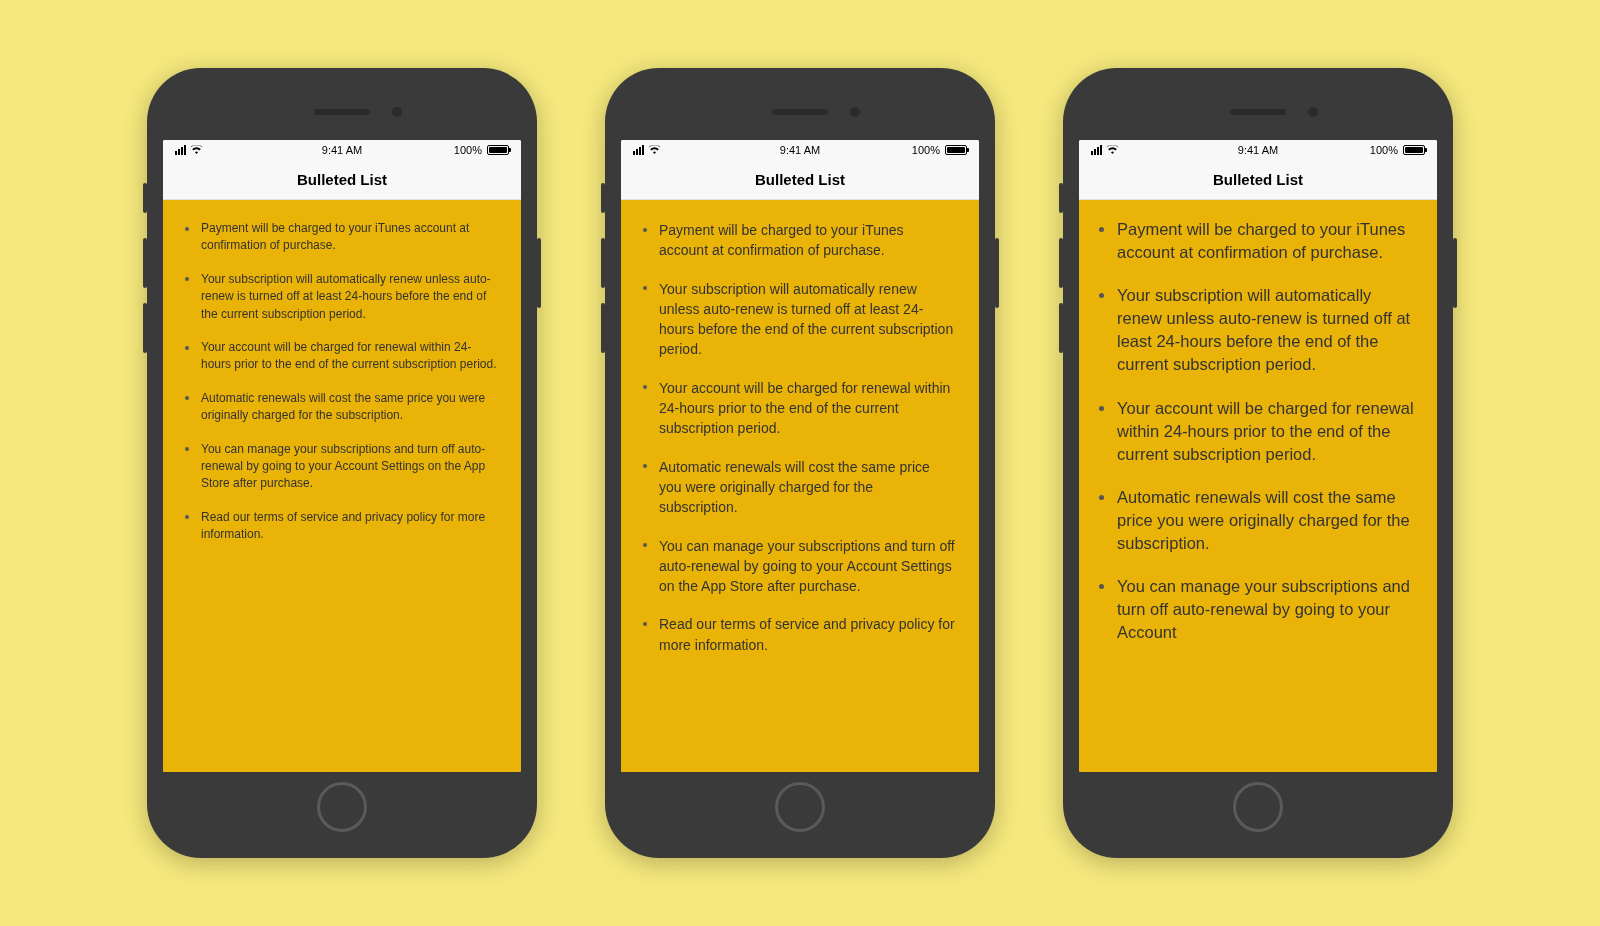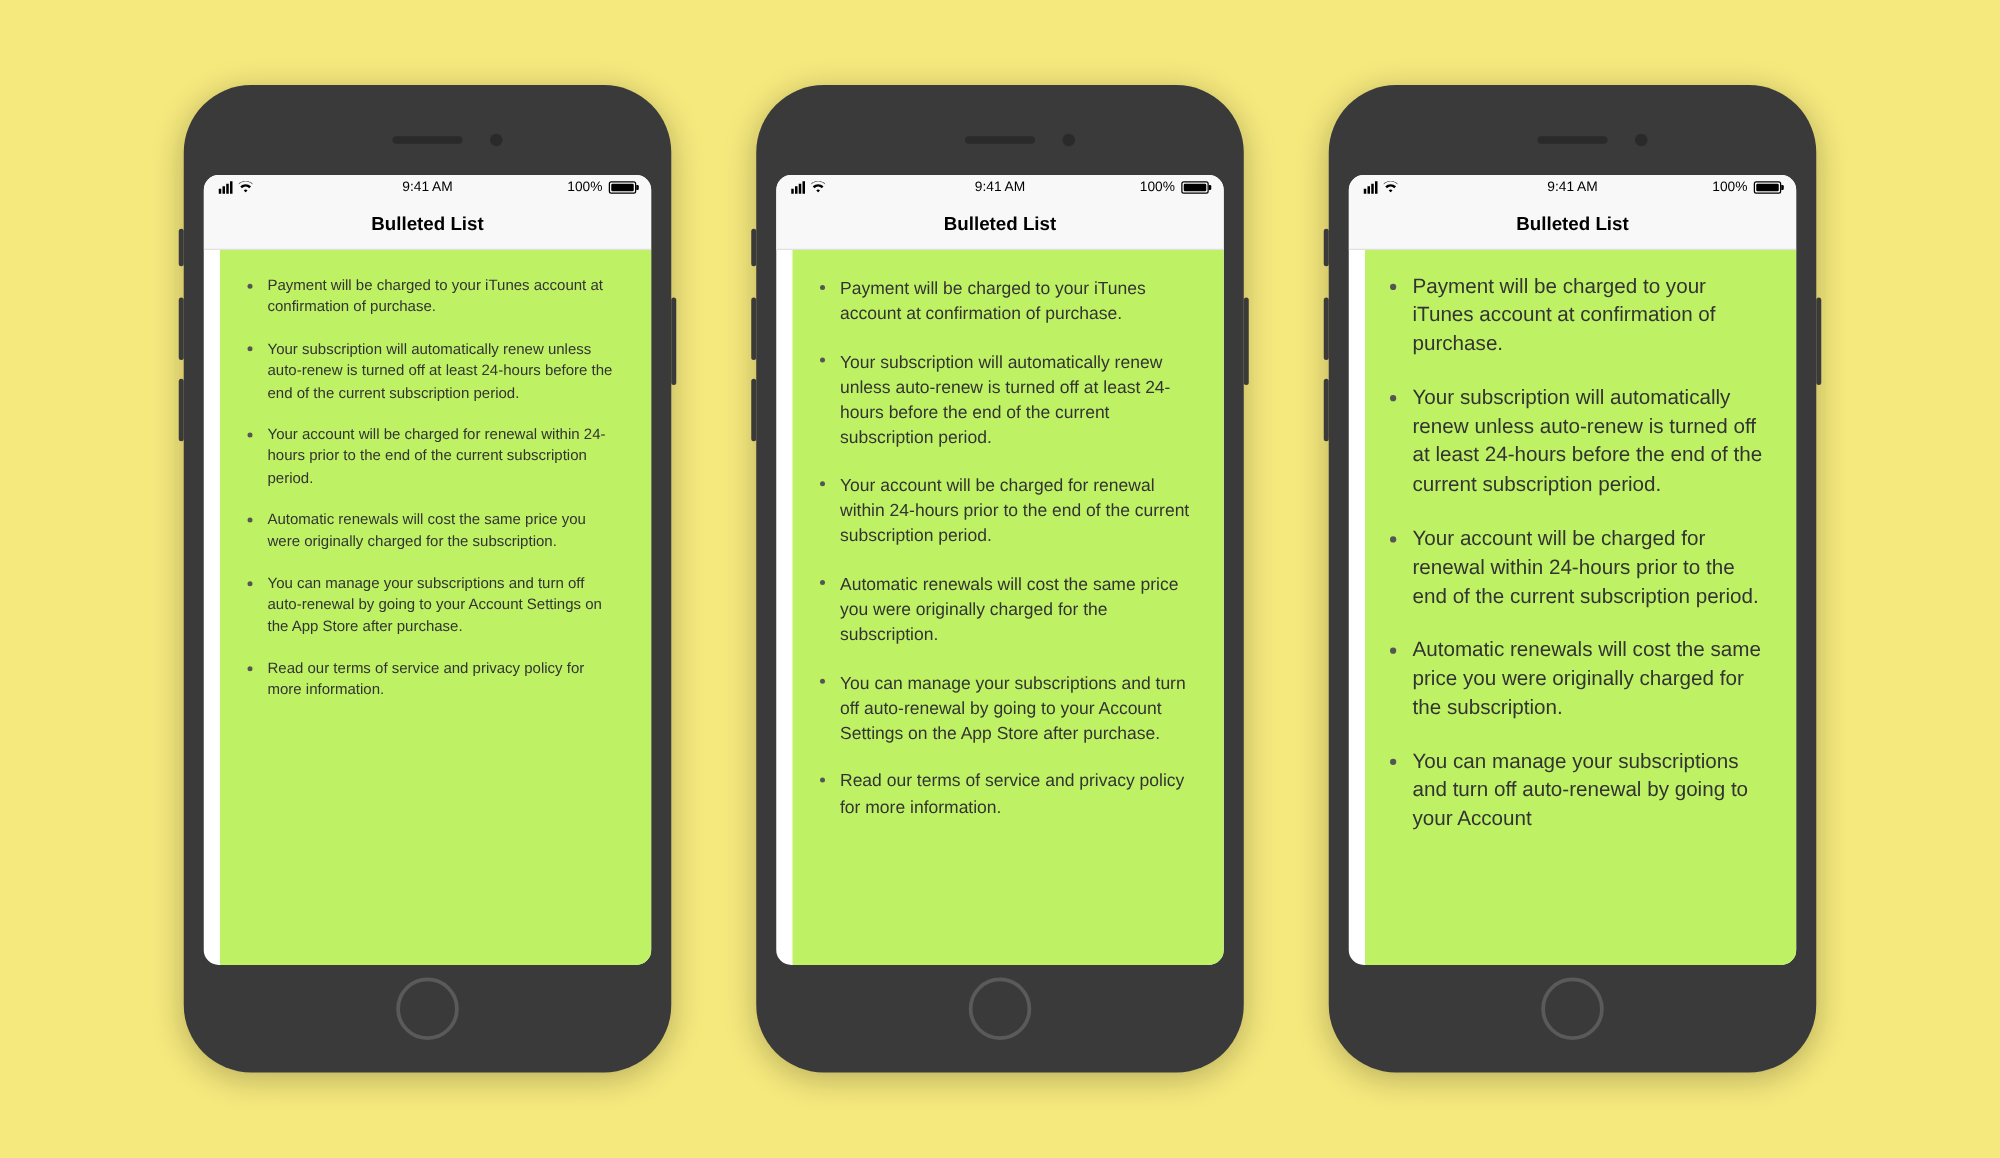--- a/index.html
+++ b/index.html
@@ -50,21 +50,21 @@
       position: absolute;
       left: calc(50% + 50px);
       width: 10px;
       height: 10px;
       background: #2a2a2a;
       border-radius: 50%;
     }
     .screen {
       flex: 1;
       background: #ffffff;
-      border-radius: 12px;
+      border-radius: 2px;
       overflow: hidden;
       display: flex;
       flex-direction: column;
     }
     .status-bar {
       height: 20px;
       background: #f8f8f8;
       display: flex;
       align-items: center;
       justify-content: space-between;
@@ -94,24 +94,23 @@
       background: #f8f8f8;
       border-bottom: 1px solid #e0e0e0;
       display: flex;
       align-items: center;
       justify-content: center;
       position: relative;
     }
     .nav-title { font-size: 15px; font-weight: 700; color: #000; }
     .content {
       flex: 1;
-      background: #bef264;
+      background: #eab308;
       overflow: hidden;
       padding: 20px 24px 20px 20px;
-      margin-left: 13px;
     }
     .bullet-list {
       list-style: none;
     }
     .bullet-item {
       position: relative;
       padding-left: 18px;
       color: #333;
       margin-bottom: 18px;
     }

